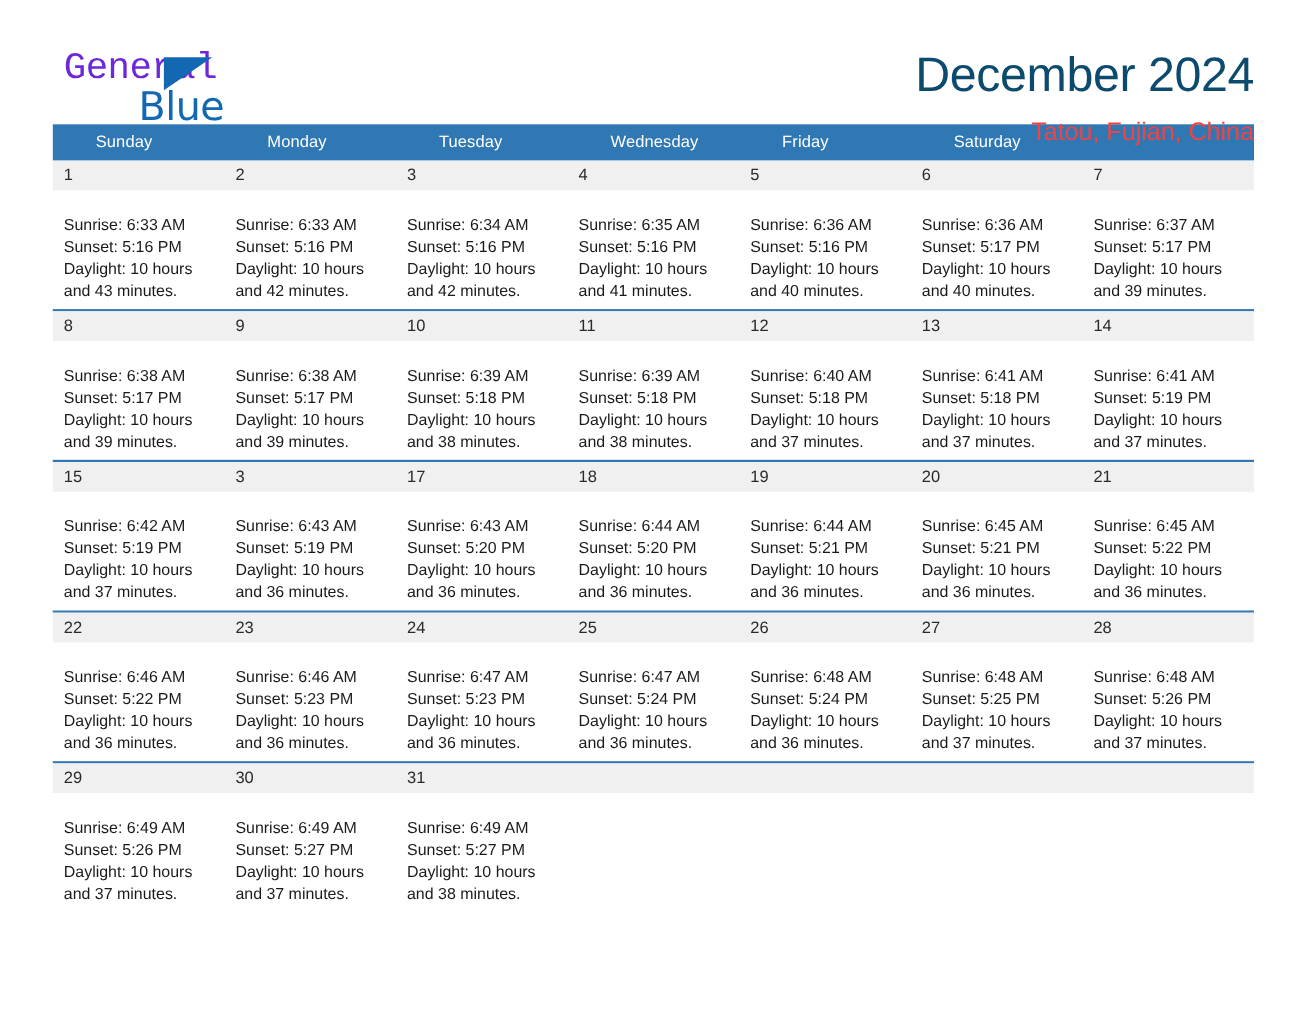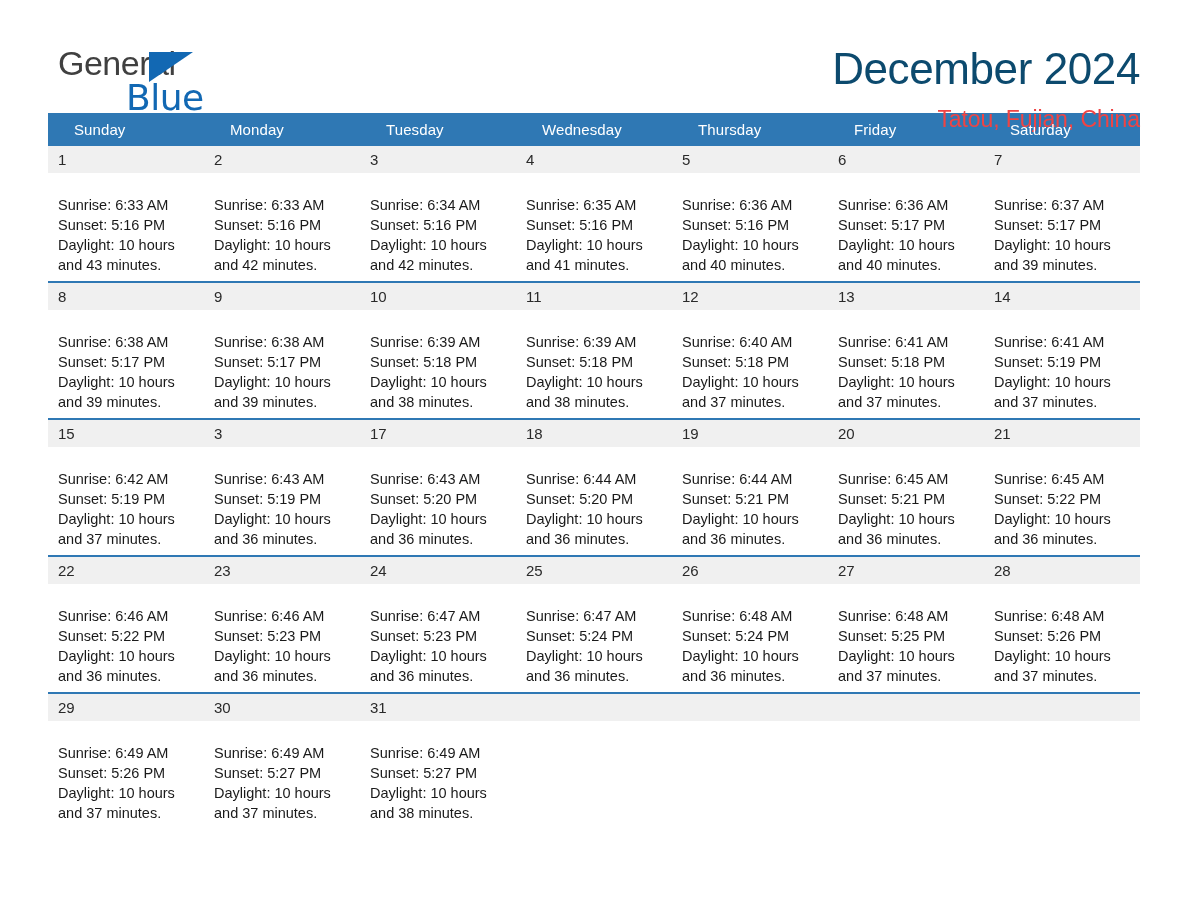--- a/index.html
+++ b/index.html
@@ -35,22 +35,22 @@
     width: 190px;
     height: 78px;
     user-select: none;
   }
   .logo-general {
     position: absolute;
     left: 10px;
     top: 0px;
     font-size: 34px;
     letter-spacing: -0.5px;
-    color: #404040;
-    font-family: Liberation Sans, sans-serif;
+    color: #6d28d9;
+    font-family: Liberation Mono, monospace;
     font-weight: 400;
   }
   .logo-triangle {
     position: absolute;
     left: 101px;
     top: 8px;
     width: 0;
     height: 0;
     border-left: 44px solid #1268b3;
     border-bottom: 30px solid transparent;
@@ -94,20 +94,21 @@
     grid-template-columns: repeat(7, 1fr);
     background: #2f78b4;
     height: 33px;
   }
   .weekday-cell {
     color: #ffffff;
     font-size: 15px;
     line-height: 33px;
     padding-left: 26px;
     letter-spacing: 0.1px;
+    margin-left: 13px;
   }
   .week {
     position: relative;
     border-top: 2px solid #2f78b4;
   }
   .week:first-of-type {
     border-top: none;
   }
   .week-band {
     position: absolute;
@@ -164,21 +165,20 @@
       <div class="location-title">Tatou, Fujian, China</div>
     </div>
   </div>
 
   <div class="calendar">
     <div class="weekday-row" id="weekday-row">
         <div class="weekday-cell">Sunday</div>
         <div class="weekday-cell">Monday</div>
         <div class="weekday-cell">Tuesday</div>
         <div class="weekday-cell">Wednesday</div>
-        <div class="weekday-cell">Thursday</div>
         <div class="weekday-cell">Friday</div>
         <div class="weekday-cell">Saturday</div>
       </div>
     <div id="weeks-container">
         <div class="week">
           <div class="week-band"></div>
           <div class="days">
             <div class="day-cell">
               <div class="day-number">1</div>
               <div class="day-lines">

